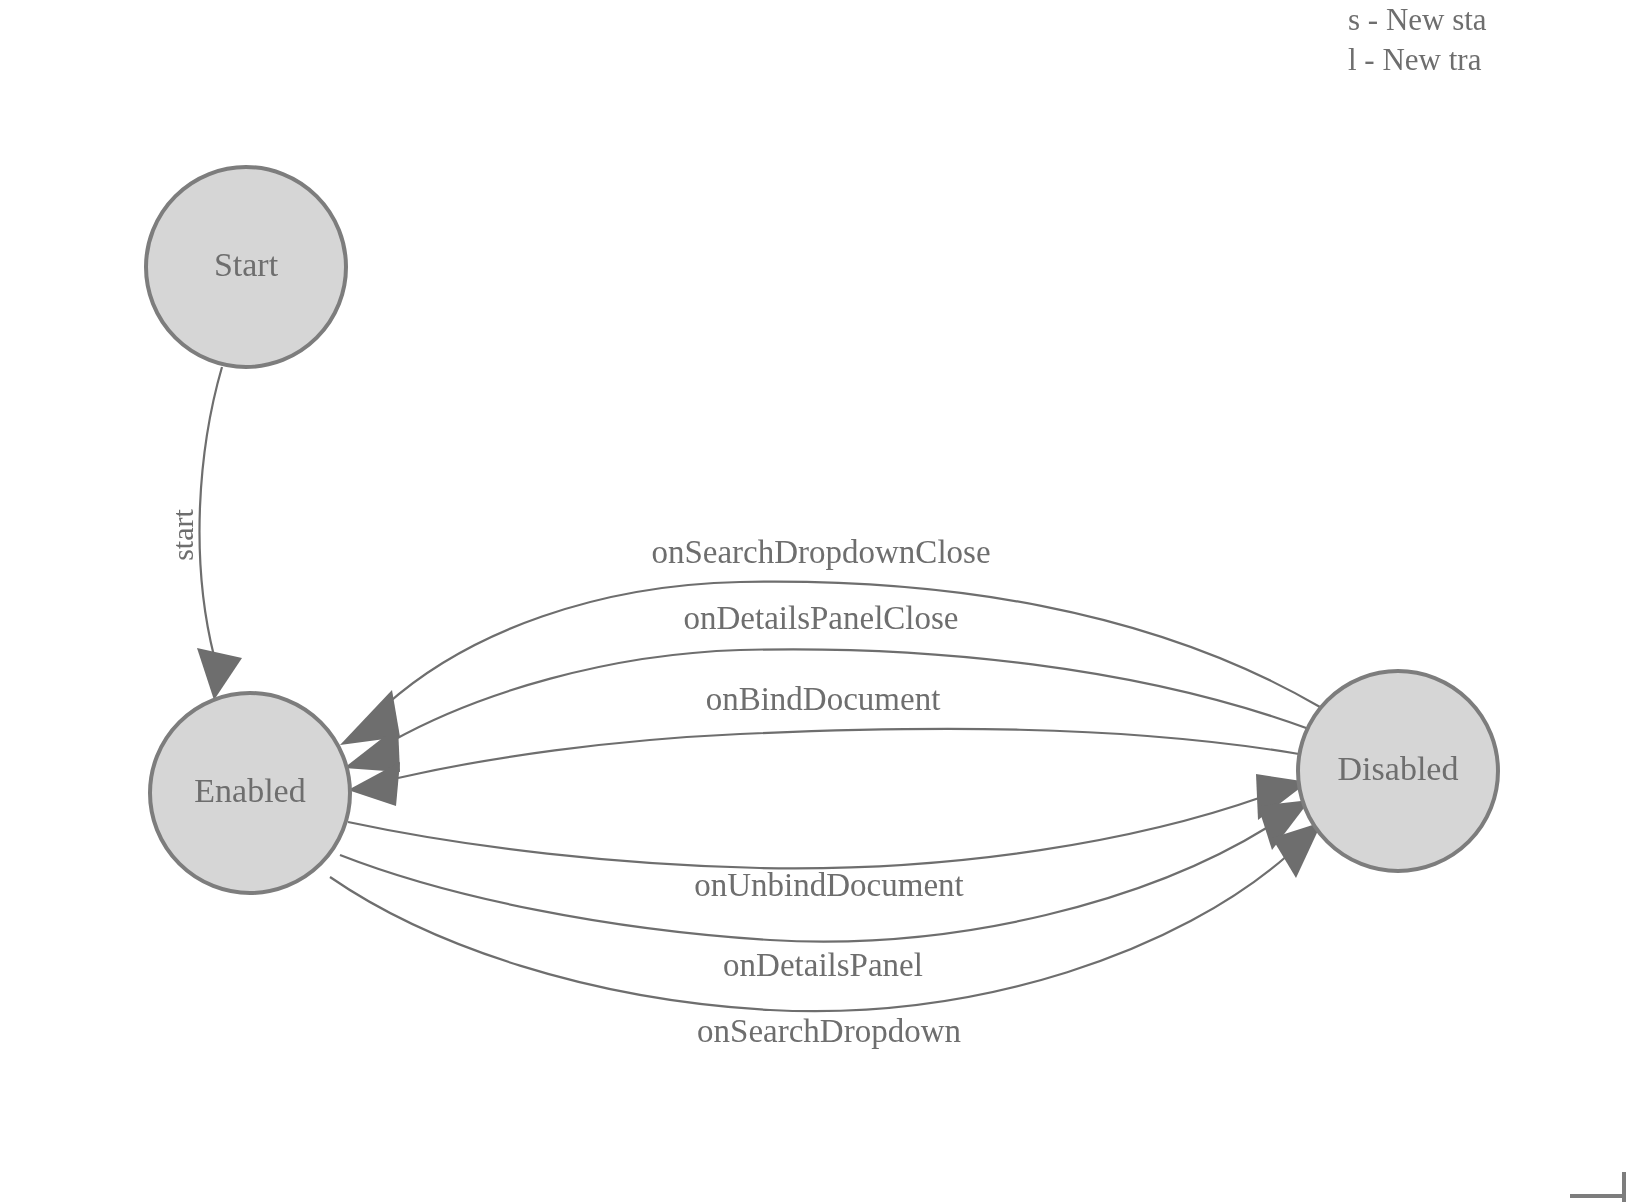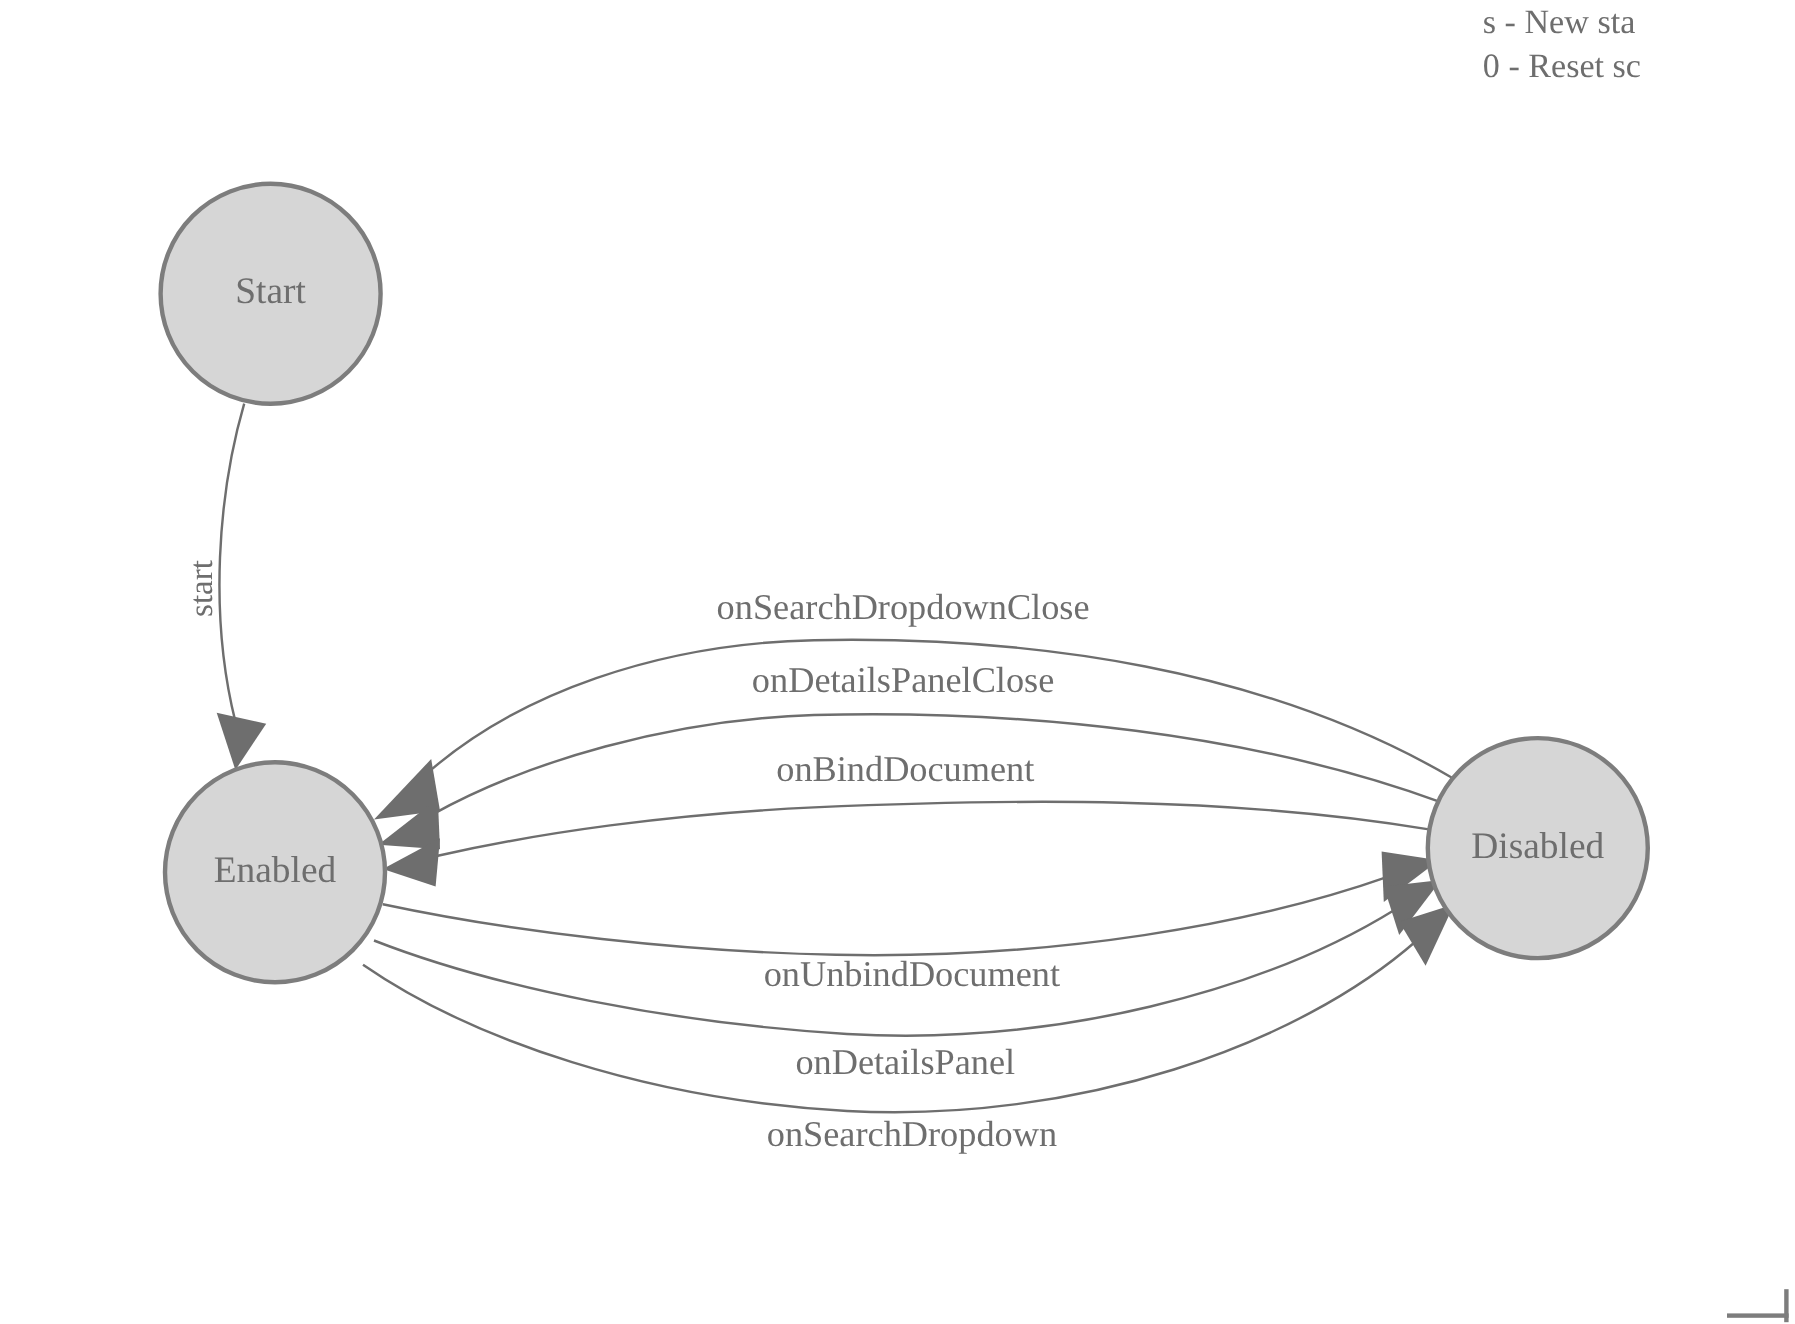--- a/index.html
+++ b/index.html
@@ -175,21 +175,21 @@
       <g>
         <circle class="node-circle" cx="1398" cy="771" r="100"></circle>
         <text class="node-label" x="1398" y="772">Disabled</text>
       </g>
 
     </g>
   </svg>
 
   <div class="help-overlay">
     <div class="help-line">s - New sta</div>
-    <div class="help-line">0 - Reset sc</div>
+    <div class="help-line">l - New tra</div>
   </div>
 
   <div class="corner-bracket">
     <div class="v"></div>
     <div class="h"></div>
   </div>
 
 </div>
 
 </body></html>

